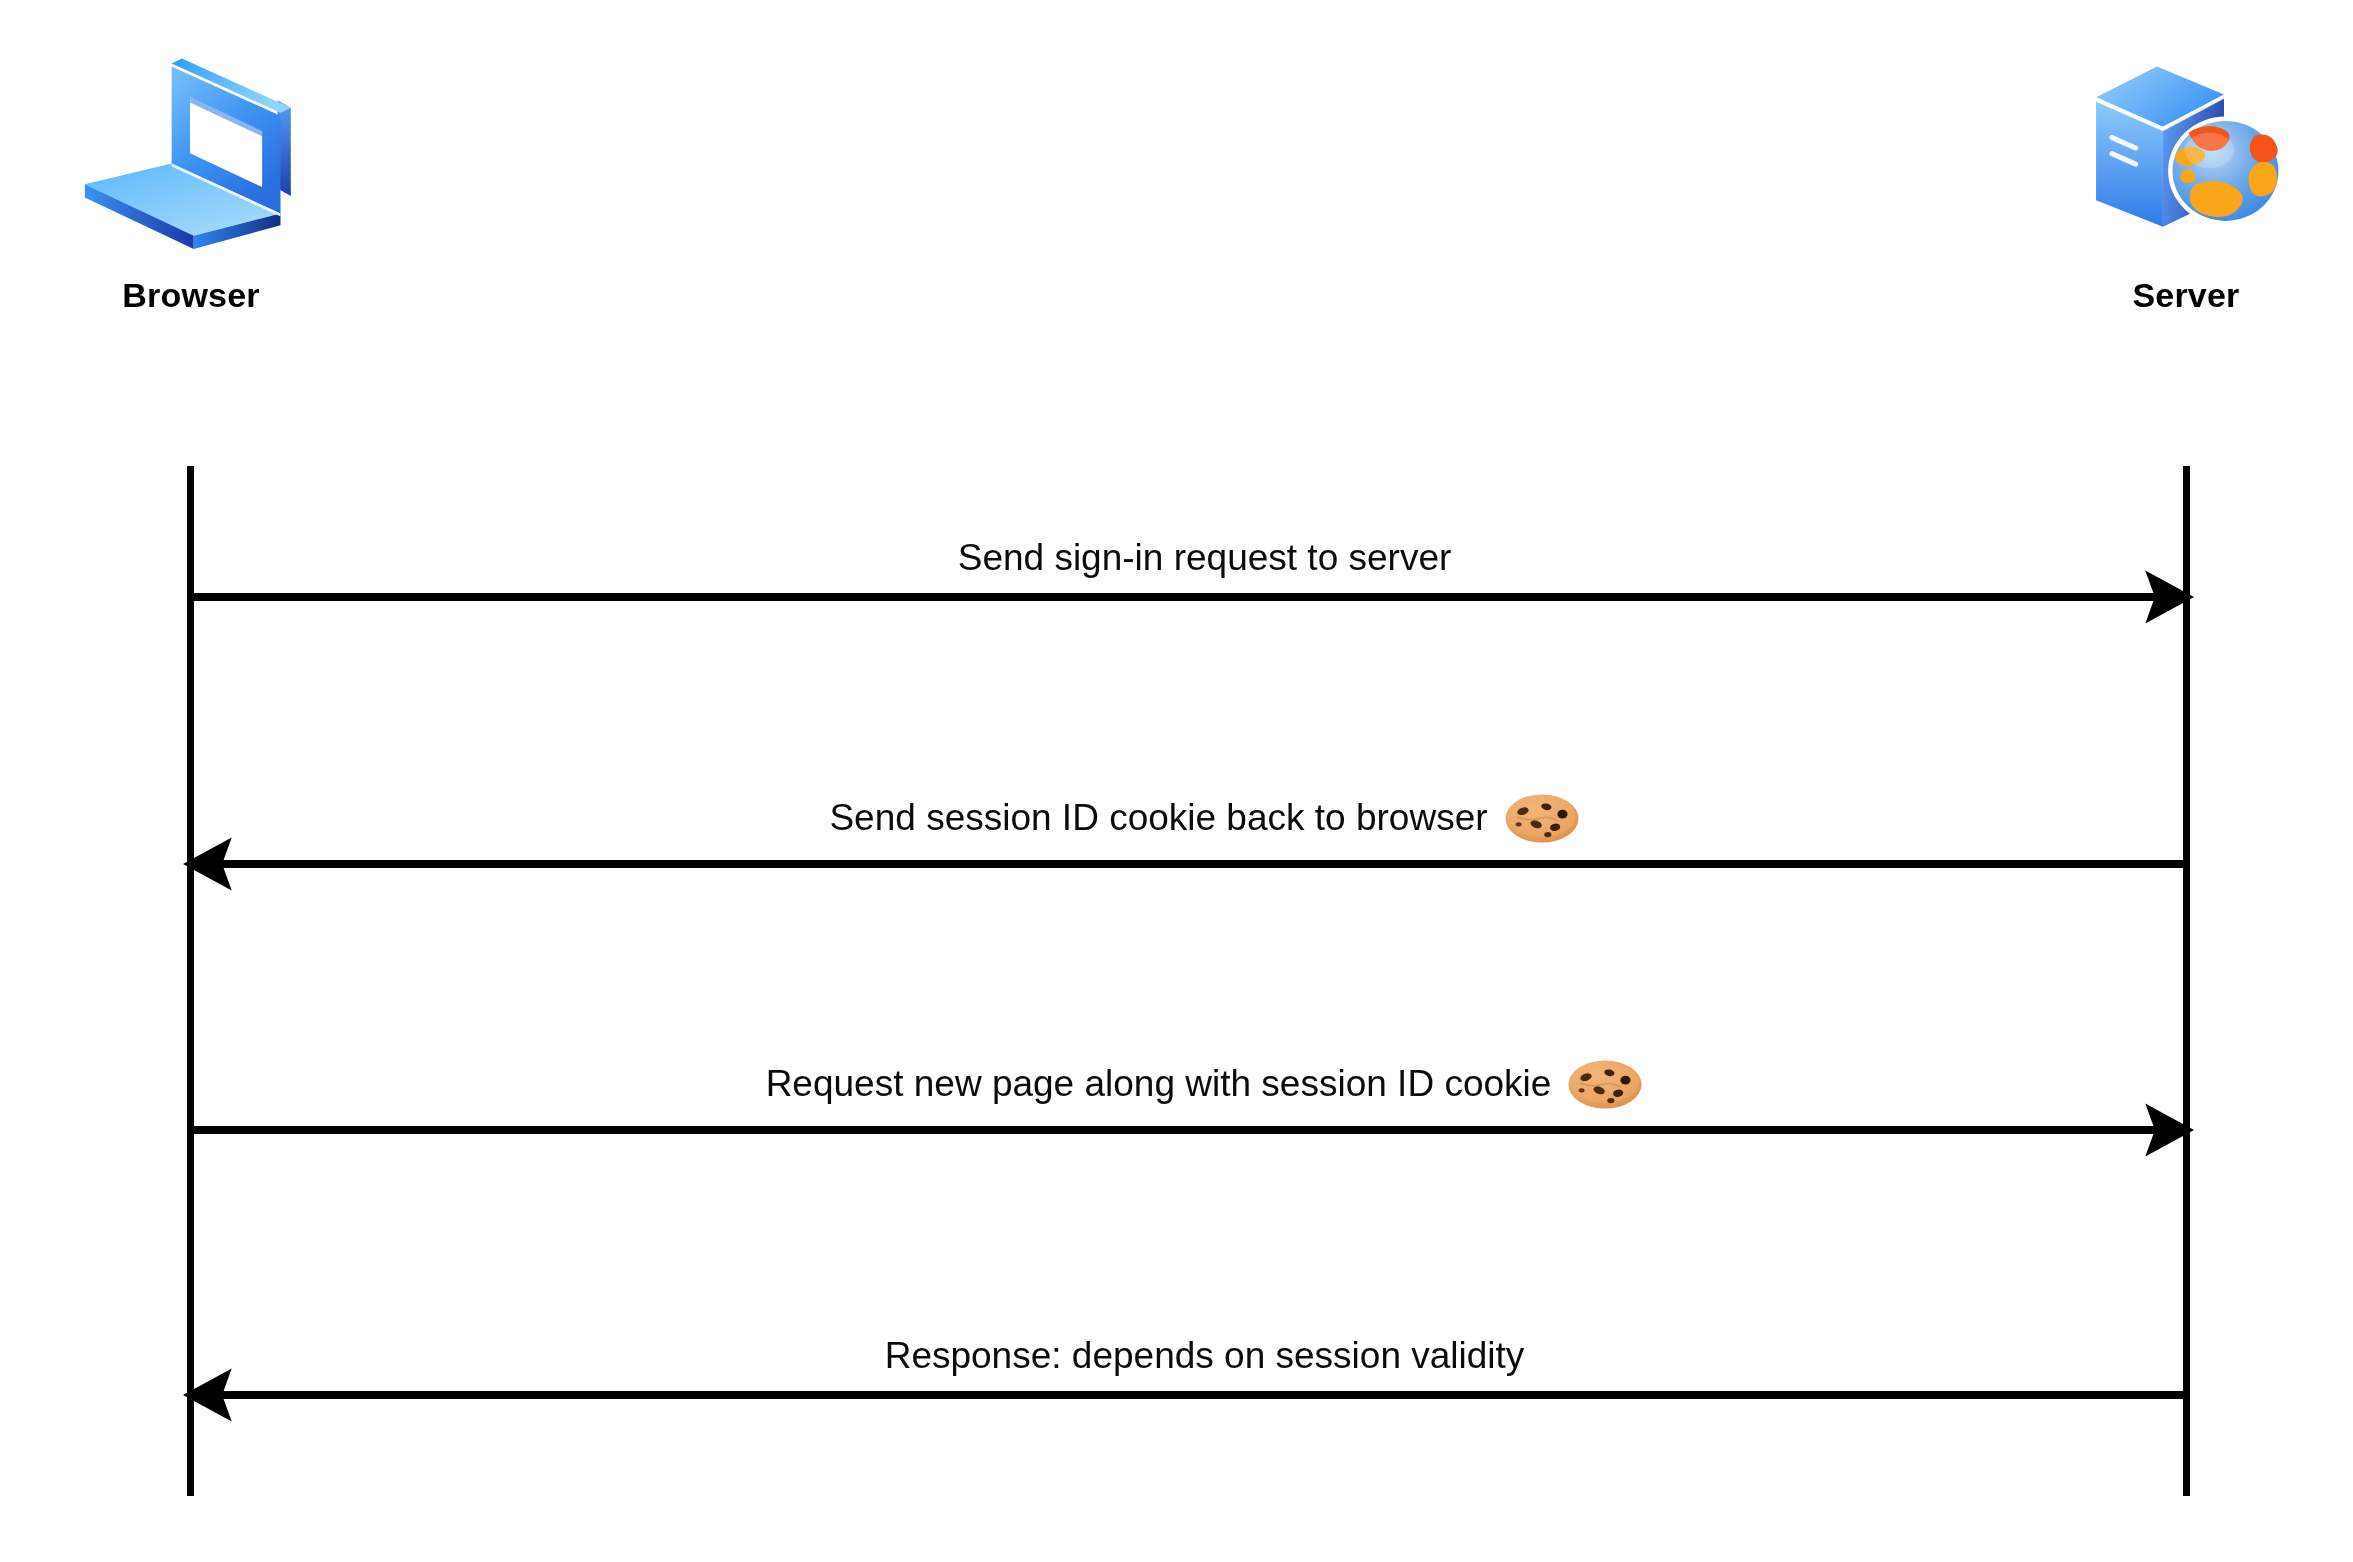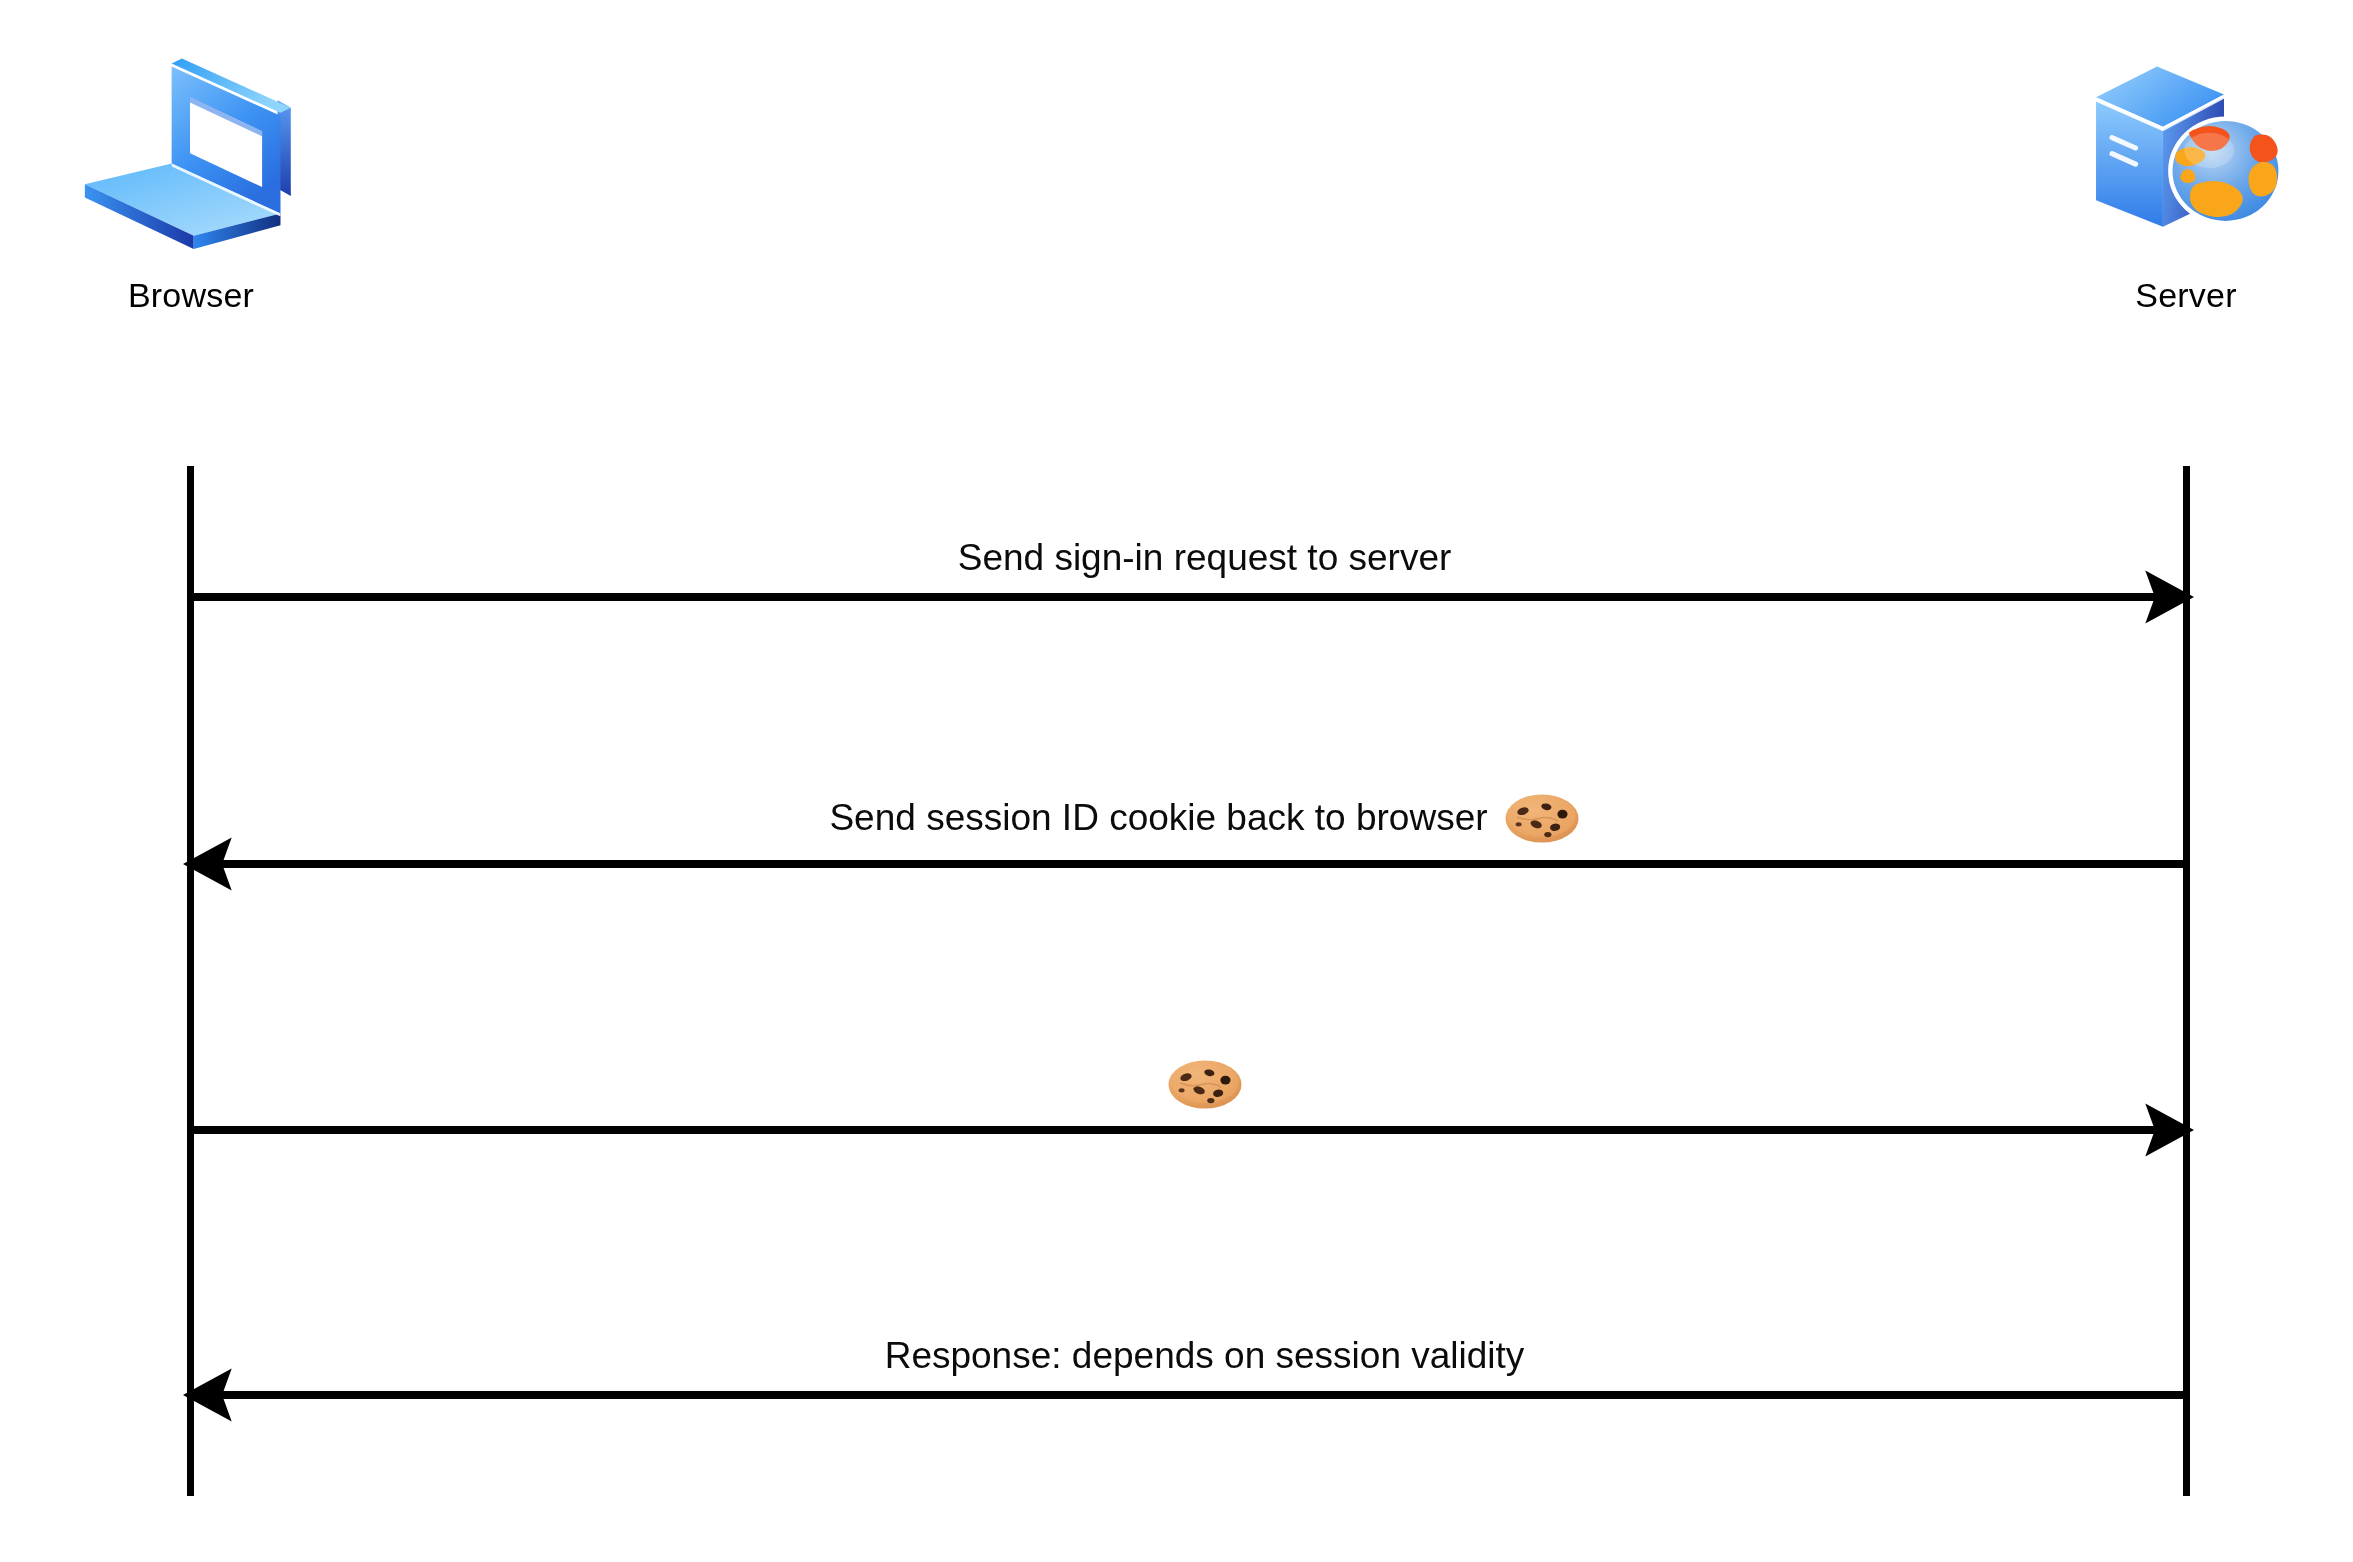--- a/index.html
+++ b/index.html
@@ -25,21 +25,21 @@
     position: absolute;
     text-align: center;
   }
   .actor-icon {
     position: relative;
     margin: 0 auto;
   }
   .actor-label {
     font-family: "Liberation Sans", sans-serif;
     font-size: 34px;
-    font-weight: 400;
+    font-weight: 700;
     color: #000000;
     letter-spacing: 0.2px;
     white-space: nowrap;
     line-height: 1;
   }
   #actor-browser {
     left: 0px;
     top: 40px;
     width: 382px;
   }
@@ -270,20 +270,21 @@
     <div class="msg-line"></div>
     <div class="msg-arrow left">
       <svg width="62" height="62" viewBox="0 0 84 84" xmlns="http://www.w3.org/2000/svg">
         <path d="M0,42 L66,6 L53,42 L66,78 Z" fill="#000000"></path>
       </svg>
     </div>
   </div>
 
   <div class="message" style="top:1130px;">
     <div class="msg-label">
+      <span class="msg-text">Request new page along with session ID cookie</span>
       <span class="cookie">
         <svg width="76" height="53" viewBox="0 0 104 72" xmlns="http://www.w3.org/2000/svg">
           <defs>
             <radialGradient id="ckg3" cx="0.38" cy="0.3" r="0.8">
               <stop offset="0%" stop-color="#f4c28a"></stop>
               <stop offset="60%" stop-color="#e9a463"></stop>
               <stop offset="100%" stop-color="#d98e4c"></stop>
             </radialGradient>
           </defs>
           <ellipse cx="52" cy="36" rx="50" ry="33" fill="url(#ckg3)"></ellipse>

